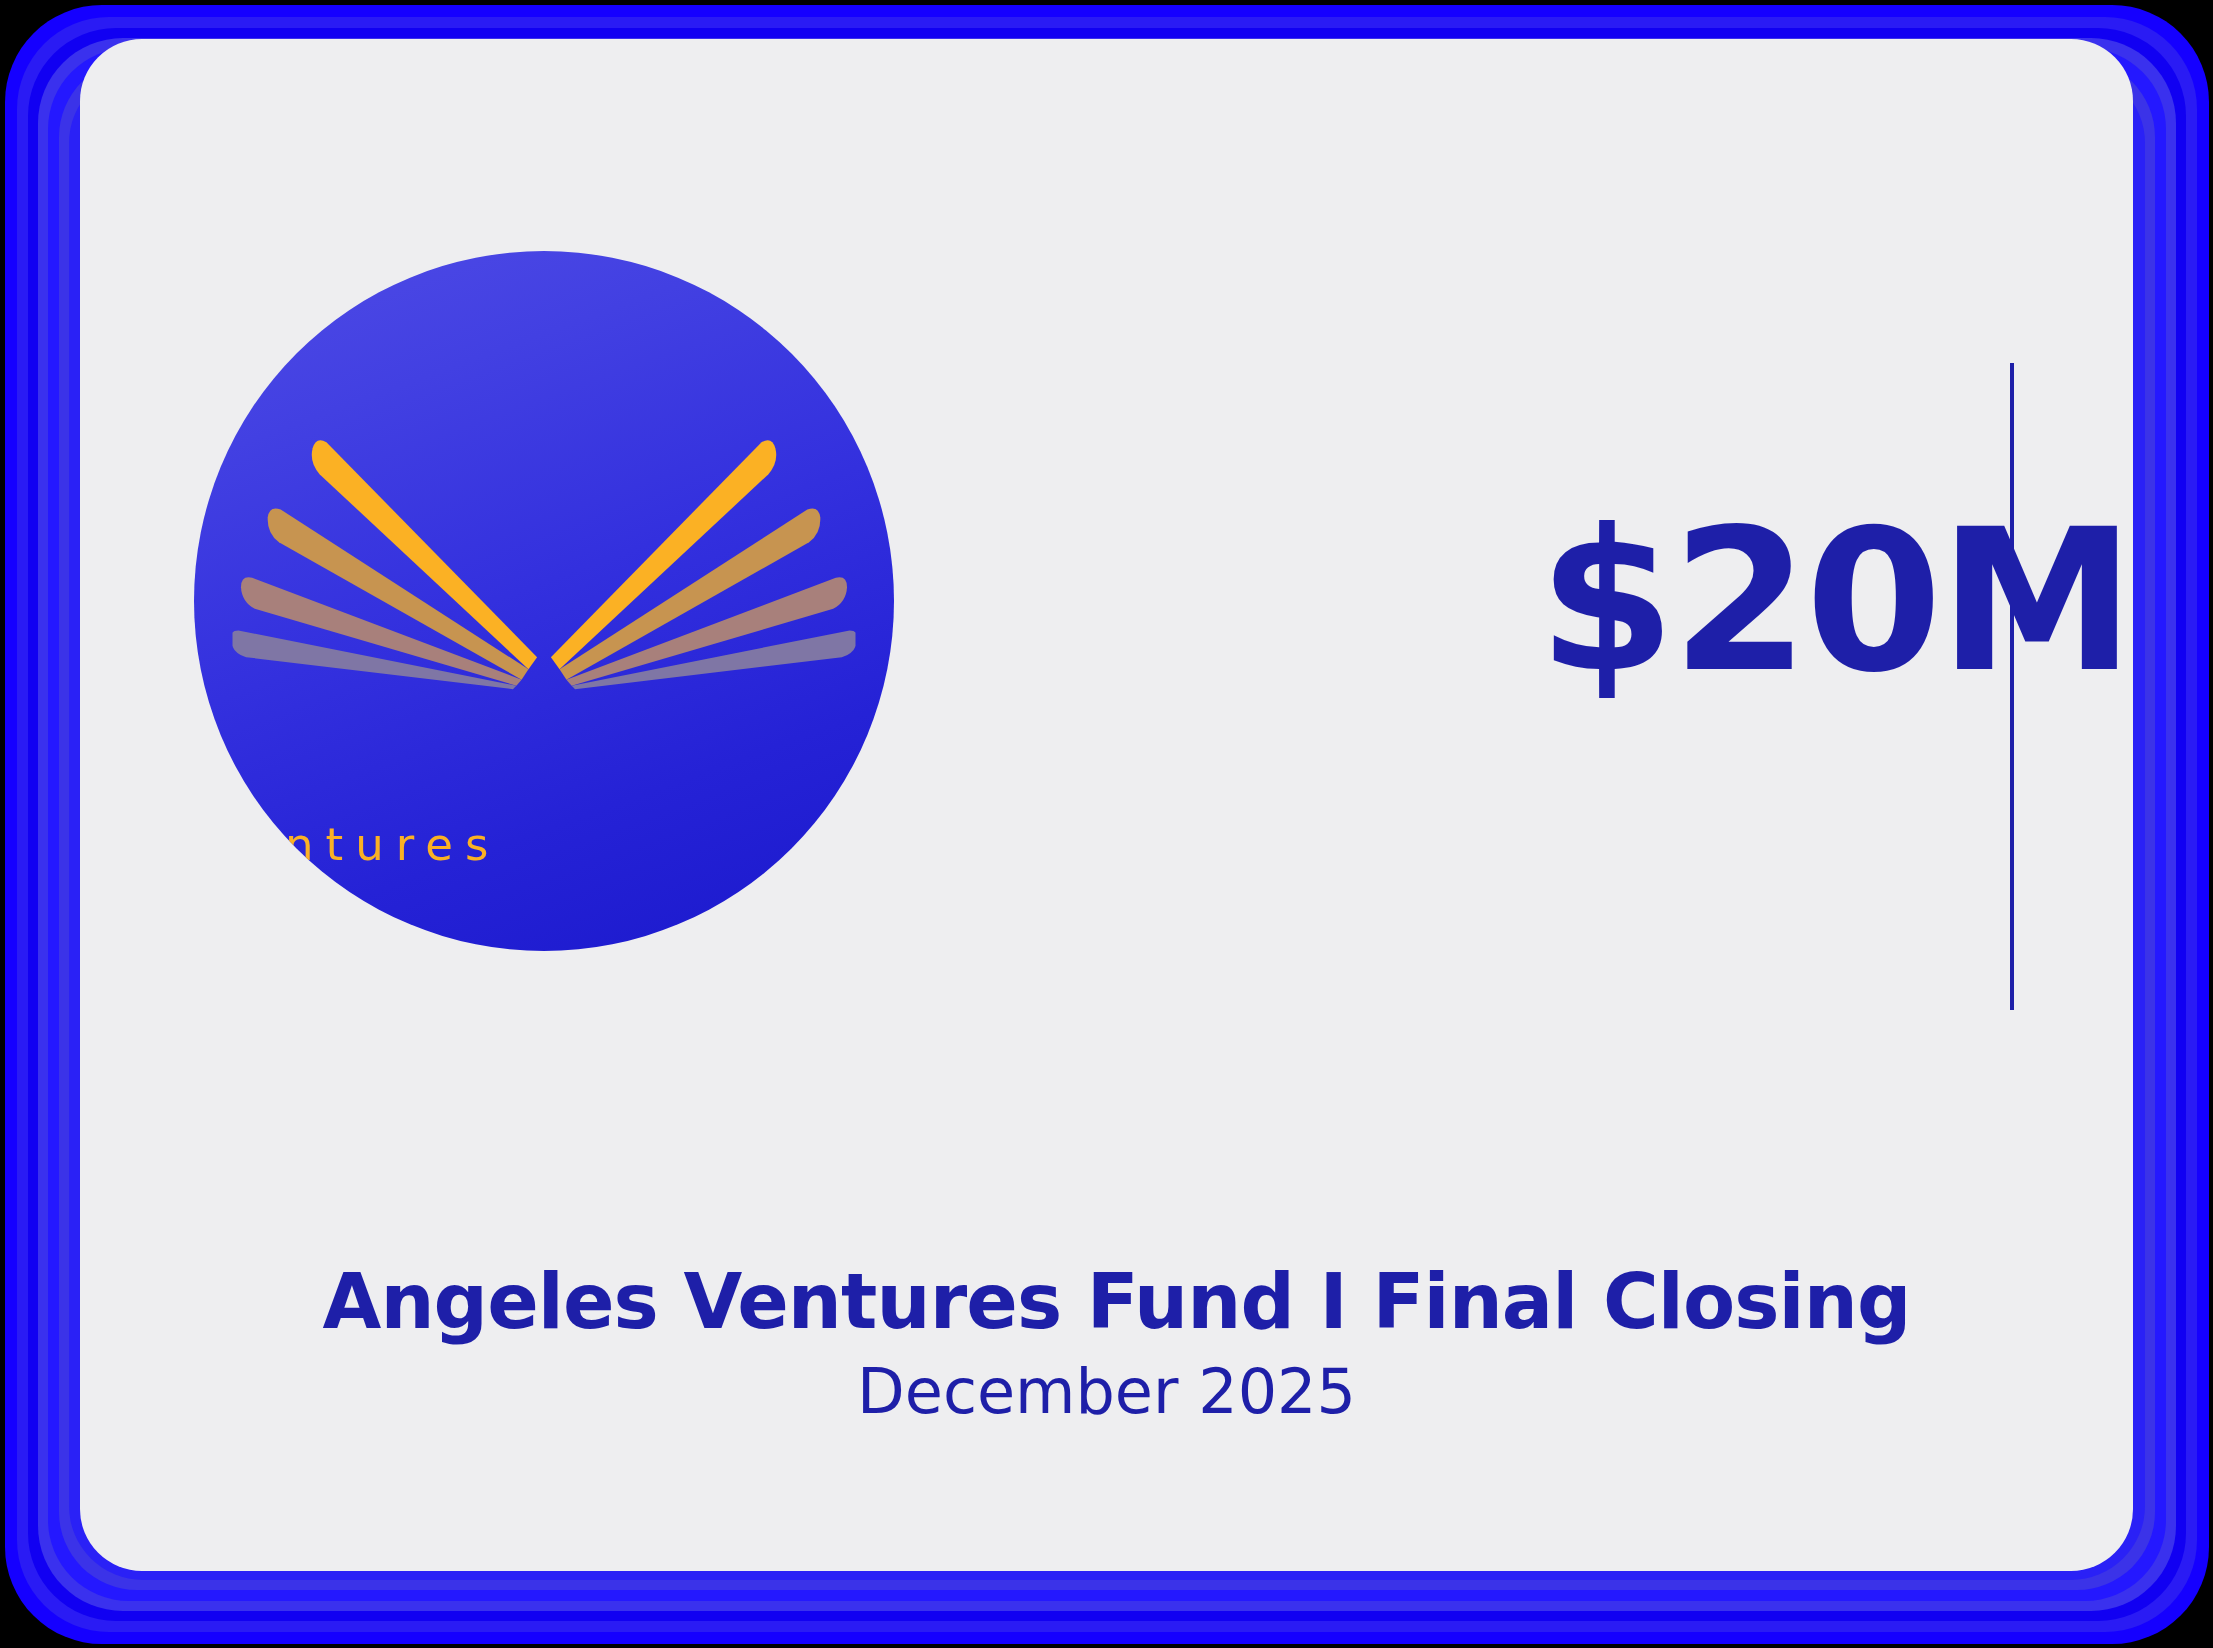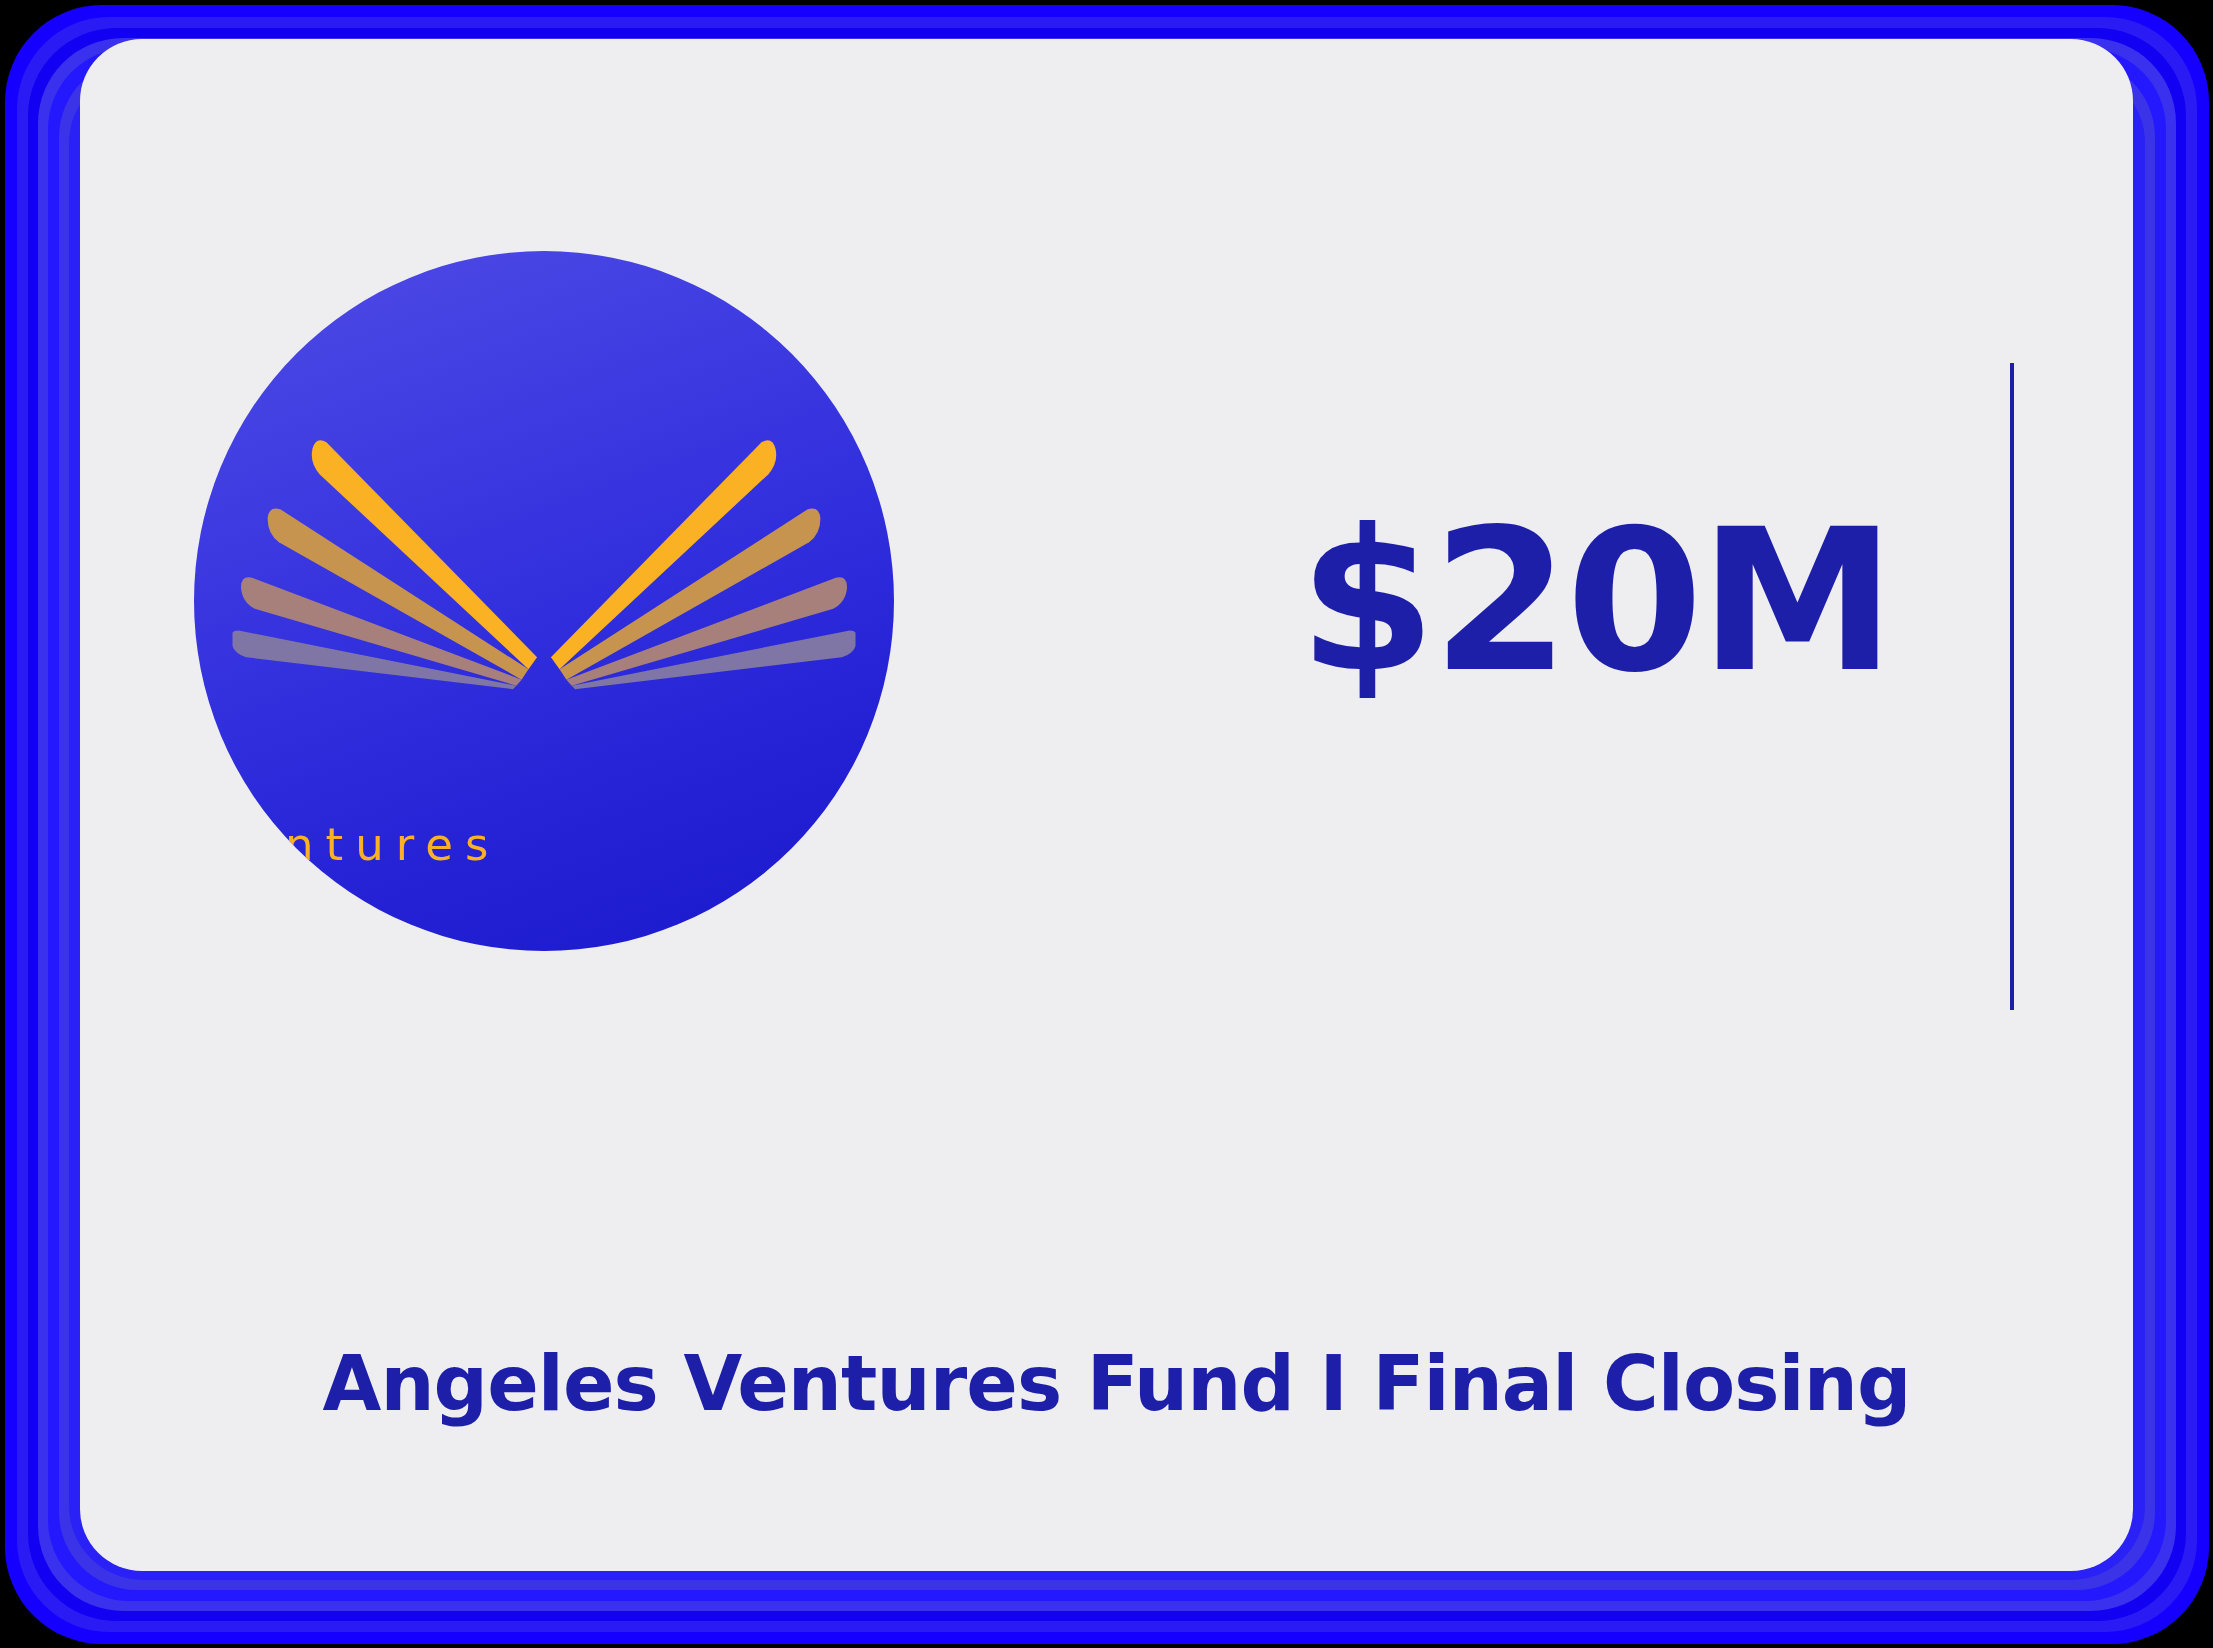--- a/index.html
+++ b/index.html
@@ -128,21 +128,21 @@
     width: 4.3px;
     height: 647px;
     background: #1E1FA8;
   }
 
   
   .headline-col {
     width: 1124px;
     display: flex;
     flex-direction: column;
-    align-items: center;
+    align-items: flex-end;
     justify-content: center;
     padding-left: 52px;
     box-sizing: border-box;
   }
 
   .headline-amount,
   .headline-name {
     font-family: "DejaVu Sans", sans-serif;
     font-weight: bold;
     font-size: 197px;
@@ -221,17 +221,18 @@
       </div>
 
       <div class="headline-col">
         <div class="headline-amount">$20M</div>
       </div>
 
     </div>
 
     <div class="caption">
       <div class="caption-title">Angeles Ventures Fund I Final Closing</div>
+      <div class="caption-date">December 2025</div>
     </div>
 
   </div>
 </div>
 
 
 </body></html>

